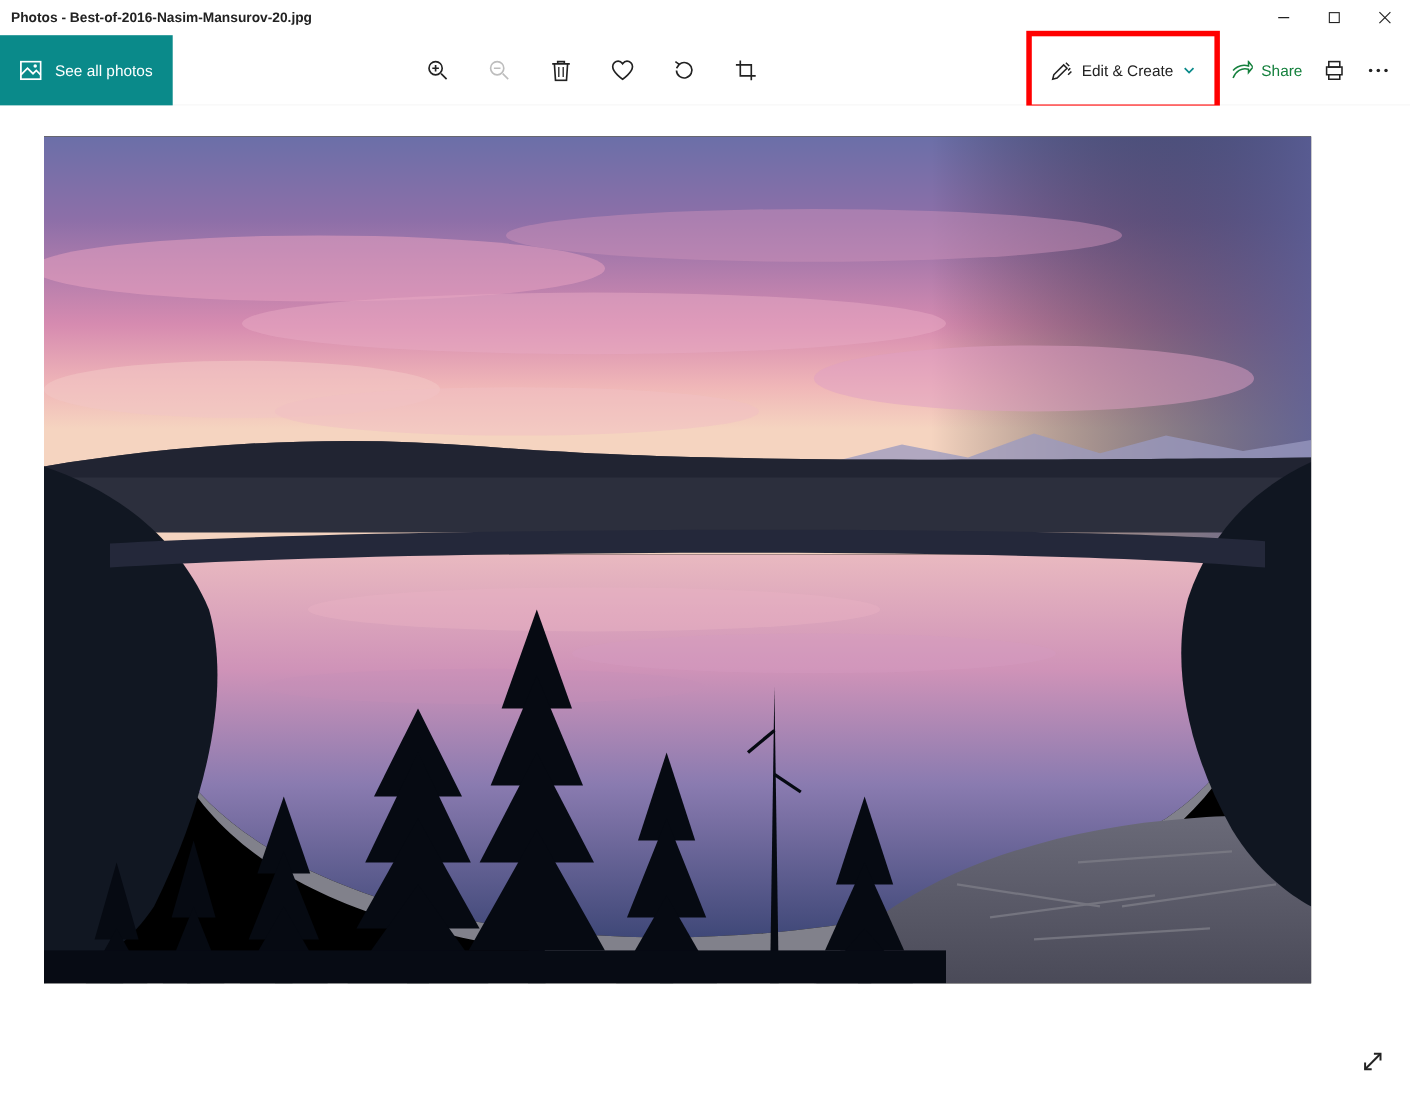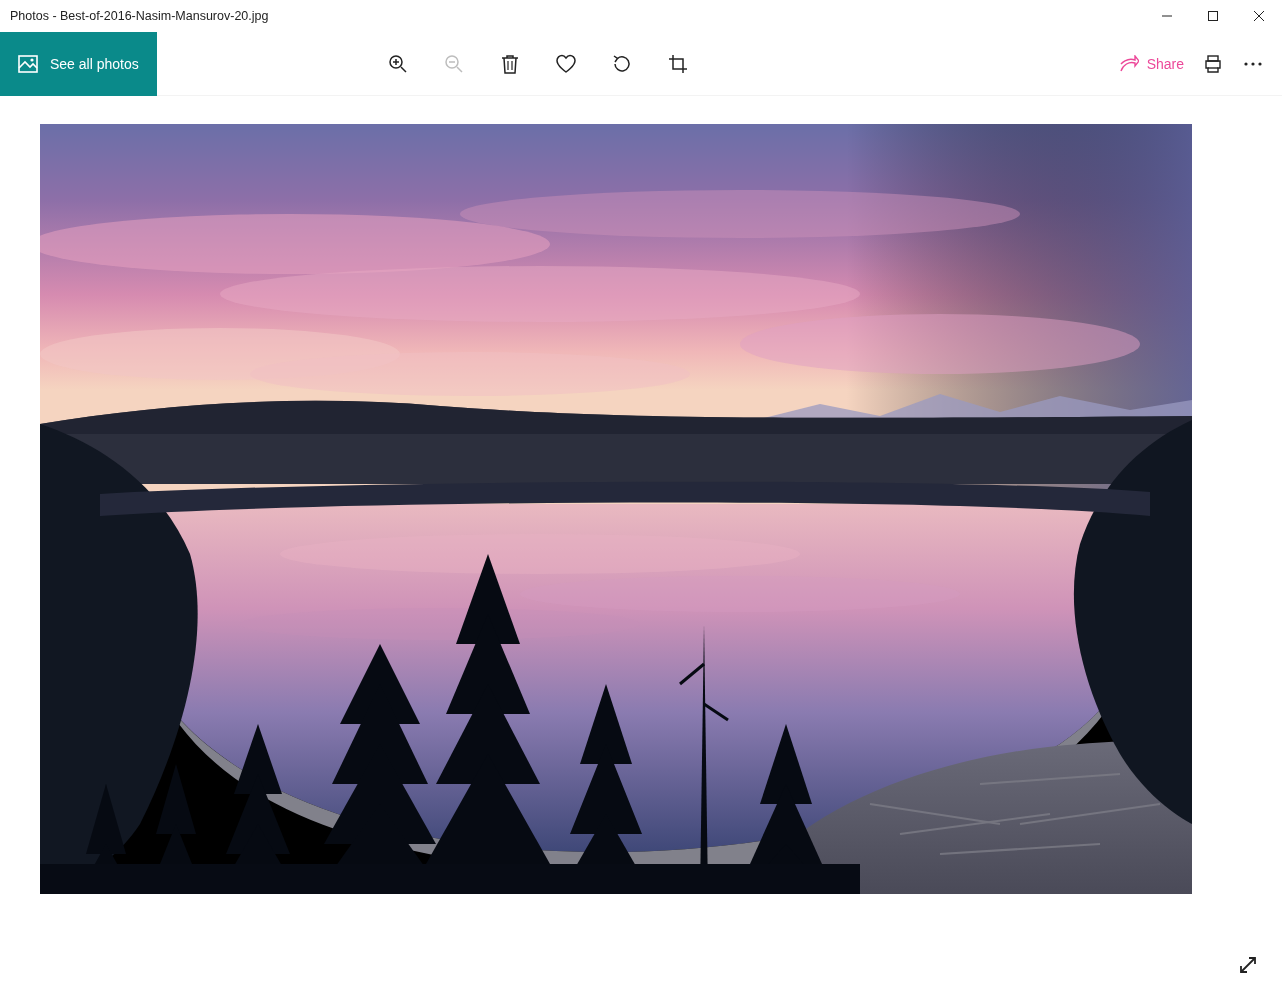--- a/index.html
+++ b/index.html
@@ -1,21 +1,21 @@
 <!DOCTYPE html>
 <html><head>
 <meta charset="utf-8">
 <style>
   * { box-sizing: border-box; margin: 0; padding: 0; }
   html, body { width: 1282px; height: 999px; font-family: "Segoe UI", Arial, sans-serif; background: #fff; overflow: hidden; }
   .window { width: 100%; height: 100%; display: flex; flex-direction: column; background: #fff; }
 
   
   .titlebar { height: 32px; display: flex; align-items: center; justify-content: space-between; padding-left: 10px; background: #fff; color: #222; font-size: 12.5px; }
-  .title-text { white-space: nowrap; }
+  .title-text { white-space: nowrap; font-weight: bold; }
   .win-controls { display: flex; height: 100%; }
   .win-btn { width: 46px; height: 32px; display: flex; align-items: center; justify-content: center; cursor: pointer; color: #222; }
   .win-btn svg { display: block; }
 
   
   .toolbar { height: 64px; display: flex; align-items: center; background: #fff; border-bottom: 1px solid #f3f3f3; }
   .see-all { height: 64px; background: #008b8b; background: #0a8a8a; color: #fff; display: flex; align-items: center; gap: 10px; padding: 0 18px; font-size: 14px; cursor: pointer; }
   .see-all { background: #0f8b8b; }
   .see-all { background: #0c8a8a; }
   .see-all { background: #0a8787; }
@@ -100,21 +100,21 @@
 
   .toolbar-spacer { flex: 0 0 auto; width: 230px; }
   .icon-group { display: flex; align-items: center; gap: 34px; }
   .tb-icon { width: 22px; height: 22px; display: flex; align-items: center; justify-content: center; cursor: pointer; color: #222; }
   .tb-icon.disabled { color: #bdbdbd; cursor: default; }
 
   .right-group { margin-left: auto; display: flex; align-items: center; padding-right: 18px; gap: 18px; }
   .edit-create { display: flex; align-items: center; gap: 8px; padding: 10px 14px; font-size: 14px; color: #222; cursor: pointer; position: relative; }
   .edit-create .chev { color: #0a8a8a; }
   .highlight-box { position: absolute; border: 5px solid #f00; left: -8px; right: -8px; top: -16px; bottom: -16px; pointer-events: none; }
-  .share-btn { display: flex; align-items: center; gap: 8px; font-size: 14px; color: #ec4899; cursor: pointer; }
+  .share-btn { display: flex; align-items: center; gap: 8px; font-size: 14px; color: #15803d; cursor: pointer; }
   .print-btn, .more-btn { width: 22px; height: 22px; display: flex; align-items: center; justify-content: center; cursor: pointer; color: #222; }
 
   
   .content { flex: 1; position: relative; background: #fff; }
   .photo-frame { position: absolute; left: 40px; top: 28px; width: 1152px; height: 770px; background: #000; overflow: hidden; }
   .photo-svg { width: 100%; height: 100%; display: block; }
 
   .expand-btn { position: absolute; right: 20px; bottom: 20px; width: 28px; height: 28px; display: flex; align-items: center; justify-content: center; cursor: pointer; color: #222; }
 </style>
 </head>
@@ -195,20 +195,32 @@
       </div>
       <div class="tb-icon">
         <svg width="20" height="20" viewBox="0 0 20 20">
           <polyline points="5,1 5,15 19,15" fill="none" stroke="currentColor" stroke-width="1.5"></polyline>
           <polyline points="1,5 15,5 15,19" fill="none" stroke="currentColor" stroke-width="1.5"></polyline>
         </svg>
       </div>
     </div>
 
     <div class="right-group">
+      <div class="edit-create">
+        <div class="highlight-box"></div>
+        <svg width="20" height="20" viewBox="0 0 20 20">
+          <path d="M3,14 L12,5 L15,8 L6,17 L2,18 L3,14 Z" fill="none" stroke="currentColor" stroke-width="1.4"></path>
+          <path d="M14,3 L17,6" stroke="currentColor" stroke-width="1.4"></path>
+          <path d="M16,10 L18,8 M16,14 L19,11" stroke="currentColor" stroke-width="1.4"></path>
+        </svg>
+        <span>Edit &amp; Create</span>
+        <svg class="chev" width="12" height="12" viewBox="0 0 12 12">
+          <polyline points="2,4 6,8 10,4" fill="none" stroke="currentColor" stroke-width="1.6"></polyline>
+        </svg>
+      </div>
 
       <div class="share-btn">
         <svg width="20" height="18" viewBox="0 0 20 18">
           <path d="M2,9 C2,9 8,2 16,5 L16,1 L20,6 L16,11 L16,8 C10,6 4,10 2,16" fill="none" stroke="currentColor" stroke-width="1.4"></path>
         </svg>
         <span>Share</span>
       </div>
 
       <div class="print-btn">
         <svg width="20" height="20" viewBox="0 0 20 20">

